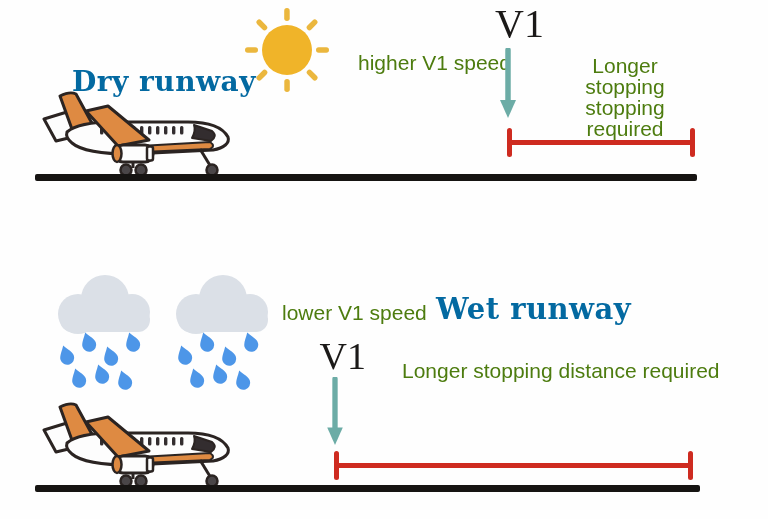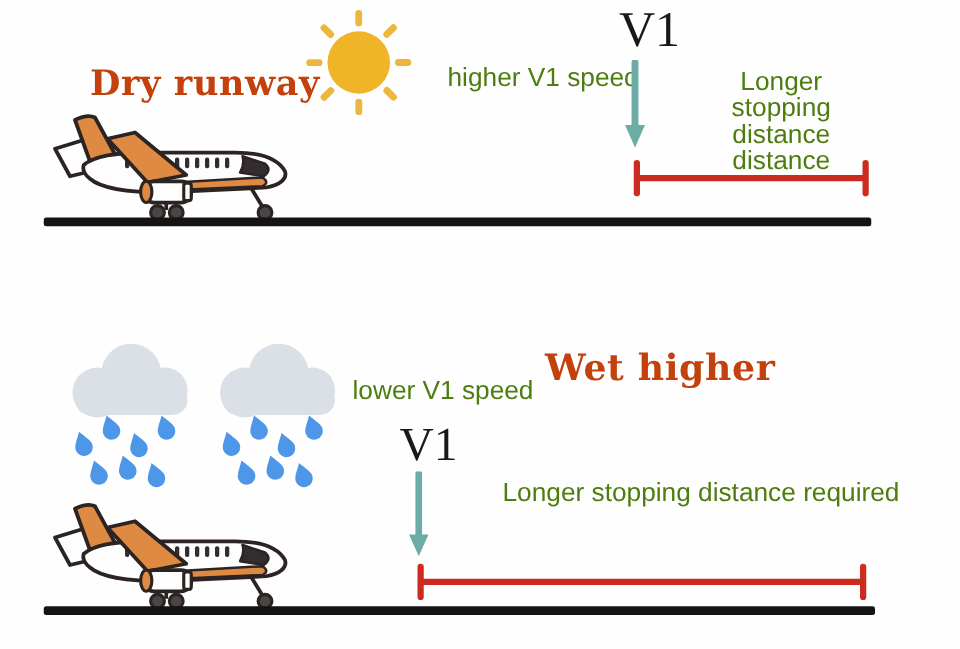--- a/index.html
+++ b/index.html
@@ -4,22 +4,22 @@
 <style>
   html,body{margin:0;padding:0;background:#ffffff;}
   .canvas{
     position:relative;width:768px;height:519px;background:#fefefe;overflow:hidden;
     font-family:"Liberation Sans",sans-serif;color:#3a3a3a;
   }
   .abs{position:absolute;}
 
   
   .runway-title{
-    font-family:"DejaVu Serif",serif;font-weight:600;color:#c2410c;
-    font-size:28px;letter-spacing:0.5px;white-space:nowrap;
+    font-family:"DejaVu Serif",serif;font-weight:600;color:#0369a1;
+    font-size:28px;letter-spacing:0.5px;white-space:nowrap;margin-top:15px;
   }
   .v1-label{
     font-family:"Liberation Serif",serif;font-weight:500;color:#1b1918;
     font-size:40px;line-height:44px;text-align:right;width:60px;white-space:nowrap;
   }
   .note{
     font-size:21px;line-height:21px;color:#4d7c0f;white-space:nowrap;
   }
   .note-center{text-align:center;white-space:normal;}
 
@@ -134,21 +134,21 @@
     <div class="abs note" style="left:358px;top:52px;">higher V1 speed</div>
 
     <div class="abs v1-label" style="left:484px;top:2px;">V1</div>
 
     <svg class="abs" style="left:499px;top:48px;" width="18" height="72" viewBox="0 0 18 72">
         <use href="#arrowdown"></use>
       </svg>
 
     <div class="abs note note-center" style="left:550px;top:55px;width:150px;">
       <span style="display:block">Longer stopping</span>
-      <span style="display:block">distance distance</span>
+      <span style="display:block">stopping required</span>
     </div>
 
     <div class="abs measure" style="left:507px;top:128px;width:188px;">
       <div class="cap left"></div>
       <div class="bar"></div>
       <div class="cap right"></div>
     </div>
 
     <svg class="abs" style="left:42px;top:91px;" width="196" height="88" viewBox="0 0 196 88">
         <use href="#plane"></use>
@@ -160,29 +160,29 @@
   <div>
     <svg class="abs" style="left:48px;top:270px;" width="115" height="122" viewBox="0 0 115 122">
         <use href="#raincloud"></use>
       </svg>
     <svg class="abs" style="left:166px;top:270px;" width="115" height="122" viewBox="0 0 115 122">
         <use href="#raincloud"></use>
       </svg>
 
     <div class="abs note" style="left:282px;top:302px;">lower V1 speed</div>
 
-    <div class="abs runway-title" style="left:436px;top:277px;font-size:29px;">Wet higher</div>
+    <div class="abs runway-title" style="left:436px;top:277px;font-size:29px;">Wet runway</div>
 
     <div class="abs v1-label" style="left:306px;top:334px;font-size:38px;">V1</div>
 
     <svg class="abs" style="left:326px;top:377px;" width="18" height="70" viewBox="0 0 18 72">
         <use href="#arrowdown"></use>
       </svg>
 
-    <div class="abs note" style="left:402px;top:360px;margin-top:24px;">Longer stopping distance required</div>
+    <div class="abs note" style="left:402px;top:360px;">Longer stopping distance required</div>
 
     <div class="abs measure" style="left:334px;top:451px;width:359px;">
       <div class="cap left"></div>
       <div class="bar"></div>
       <div class="cap right"></div>
     </div>
 
     <svg class="abs" style="left:42px;top:402px;" width="196" height="88" viewBox="0 0 196 88">
         <use href="#plane"></use>
       </svg>

